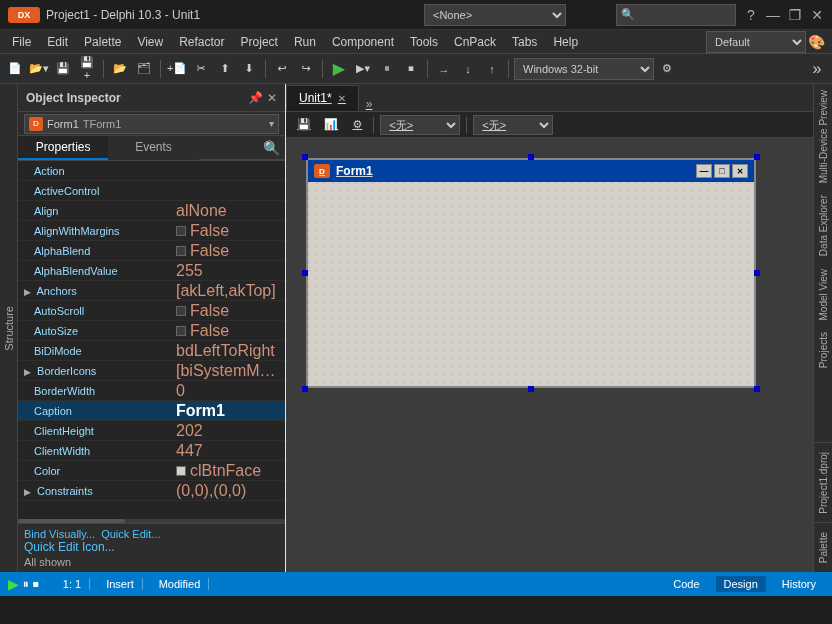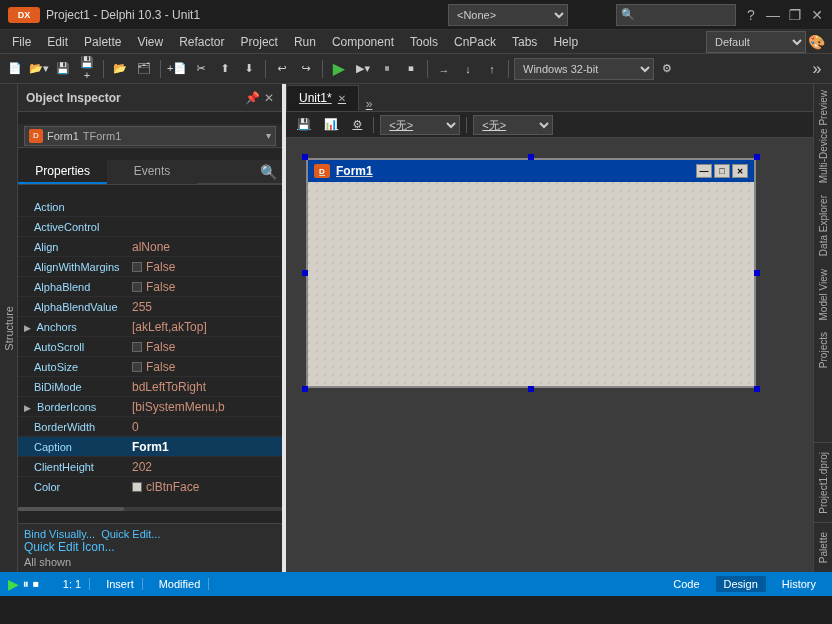--- a/index.html
+++ b/index.html
@@ -23,35 +23,35 @@
     .tb-dropdown { height: 22px; background: #3c3c3c; border: 1px solid #555; color: #ccc; padding: 0 4px; font-size: 11px; cursor: pointer; min-width: 80px; }
 
     
     .main-layout { display: flex; height: calc(624px - 30px - 24px - 30px - 28px - 24px); }
 
     
     .structure-panel { width: 18px; background: #2d2d2d; border-right: 1px solid #444; display: flex; align-items: center; justify-content: center; }
     .structure-label { writing-mode: vertical-rl; transform: rotate(180deg); font-size: 11px; color: #aaa; white-space: nowrap; }
 
     
-    .object-inspector { width: 268px; background: #252526; border-right: 4px solid #e5e5e5; display: flex; flex-direction: column; gap: 12px; }
+    .object-inspector { width: 268px; background: #252526; border-right: 1px solid #e5e5e5; display: flex; flex-direction: column; }
     .oi-header { background: #2d2d2d; padding: 4px 8px; display: flex; align-items: center; justify-content: space-between; border-bottom: 1px solid #444; height: 28px; }
     .oi-title { font-size: 12px; color: #cccccc; font-weight: bold; }
     .oi-controls { display: flex; gap: 4px; }
     .oi-ctrl-btn { background: transparent; border: none; color: #aaa; cursor: pointer; font-size: 12px; }
     .oi-form-select { display: flex; align-items: center; padding: 3px 6px; border-bottom: 1px solid #444; background: #2d2d2d; height: 24px; }
     .oi-tabs { display: flex; border-bottom: 1px solid #444; }
     .oi-tab { flex: 1; text-align: center; padding: 4px; font-size: 12px; cursor: pointer; background: #2d2d2d; color: #aaa; border-bottom: 2px solid transparent; }
     .oi-tab.active { color: #fff; background: #252526; border-bottom: 2px solid #0078d4; }
     .properties-list { flex: 1; overflow-y: auto; background: #252526; }
     .prop-row { display: flex; height: 20px; align-items: center; border-bottom: 1px solid #2e2e2e; cursor: default; }
     .prop-row.selected { background: #0e3a5c; }
     .prop-name { width: 110px; padding: 0 4px 0 16px; color: #9cdcfe; font-size: 11px; overflow: hidden; text-overflow: ellipsis; white-space: nowrap; flex-shrink: 0; }
     .prop-name.expandable { padding-left: 6px; }
-    .prop-value { flex: 1; padding: 0 4px; color: #ce9178; font-size: 12px; overflow: hidden; text-overflow: ellipsis; white-space: nowrap; }
+    .prop-value { flex: 1; padding: 0 4px; color: #ce9178; font-size: 16px; overflow: hidden; text-overflow: ellipsis; white-space: nowrap; margin-left: 44px; }
     .prop-value.bold { font-weight: bold; color: #fff; }
     .prop-value.checkbox { display: flex; align-items: center; gap: 4px; }
     .prop-checkbox { width: 10px; height: 10px; border: 1px solid #666; background: #3c3c3c; flex-shrink: 0; }
     .oi-footer { border-top: 1px solid #444; padding: 4px 6px; background: #2d2d2d; }
     .oi-footer-links { display: flex; gap: 6px; font-size: 11px; align-items: center; }
     .oi-footer-link { color: #4fc1ff; cursor: pointer; }
     .oi-footer-status { font-size: 11px; color: #aaa; margin-top: 2px; }
 
     
     .editor-area { flex: 1; display: flex; flex-direction: column; text-decoration: underline; }
@@ -92,21 +92,21 @@
   </style>
 </head>
 <body>
 
 <div class="title-bar">
   <div class="title-bar-icon">
       <span>DX</span>
     </div>
   <span class="title-bar-text">Project1 - Delphi 10.3 - Unit1</span>
   <div style="margin: 0 12px; width: 180px;">
-    <select class="tb-dropdown" style="width: 120px; margin-left: 24px;">
+    <select class="tb-dropdown" style="width: 142px;">
       <option>&lt;None&gt;</option>
     </select>
   </div>
   <div style="display:flex; align-items:center; background:#3c3c3c; border:1px solid #555; height:22px; width:120px; padding: 0 4px;">
     <span style="font-size:11px; color:#888; margin-right:4px;">🔍</span>
     <input type="text" style="background: transparent; border: none; color: rgb(204, 204, 204); font-size: 11px; flex: 1 1 0%; outline: none;">
   </div>
   <div class="title-bar-controls" style="margin-left: 8px;">
     <button class="title-bar-btn">?</button>
     <button class="title-bar-btn">—</button>
@@ -262,20 +262,24 @@
       </div>
       <div class="prop-row selected">
         <span class="prop-name">Caption</span>
         <span class="prop-value bold">Form1</span>
       </div>
       <div class="prop-row">
         <span class="prop-name">ClientHeight</span>
         <span class="prop-value">202</span>
       </div>
       <div class="prop-row">
+        <span class="prop-name">ClientWidth</span>
+        <span class="prop-value">447</span>
+      </div>
+      <div class="prop-row">
         <span class="prop-name">Color</span>
         <span class="prop-value checkbox">
           <span class="prop-checkbox" style="background:#d4d0c8; border:1px solid #666;"></span>
           clBtnFace
         </span>
       </div>
       <div class="prop-row">
         <span class="prop-name expandable"><span class="expand-arrow">▶</span> Constraints</span>
         <span class="prop-value">(0,0),(0,0)</span>
       </div>

